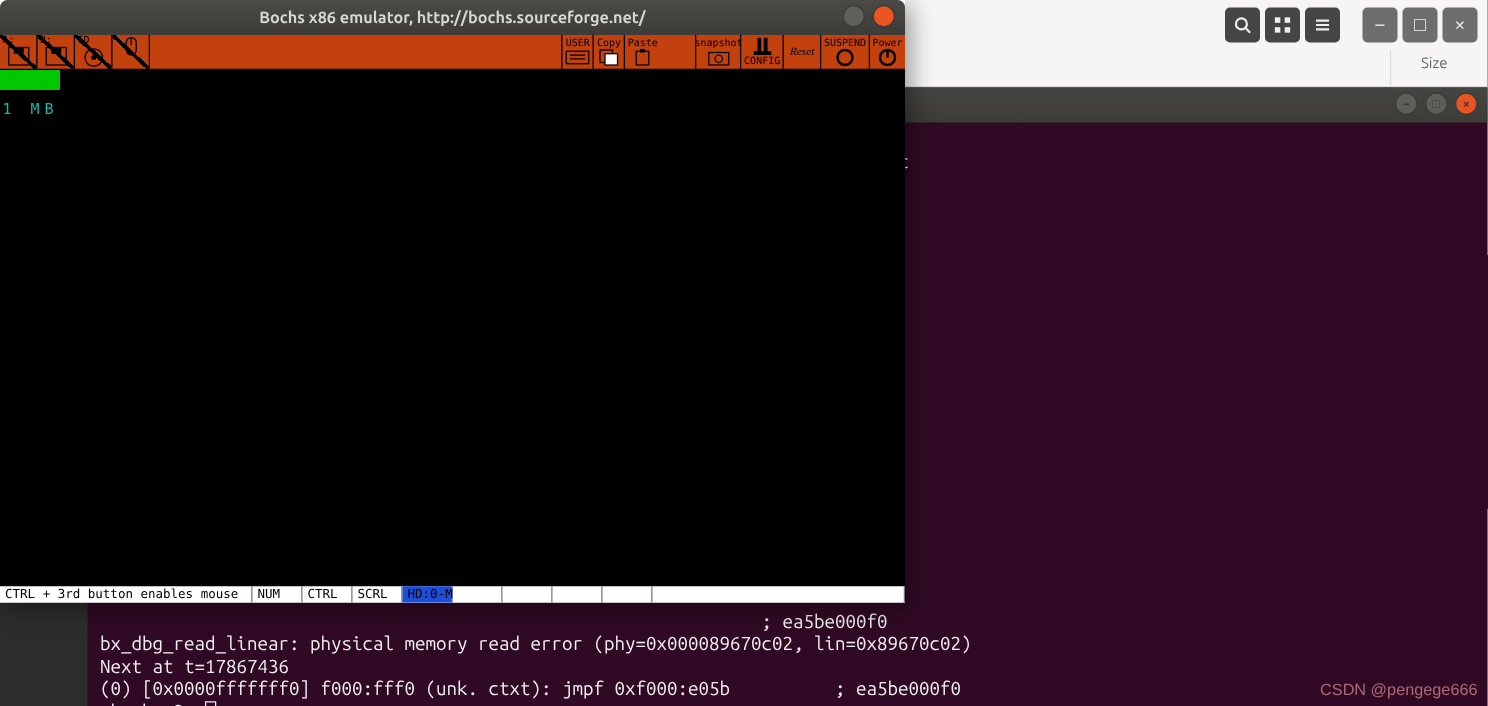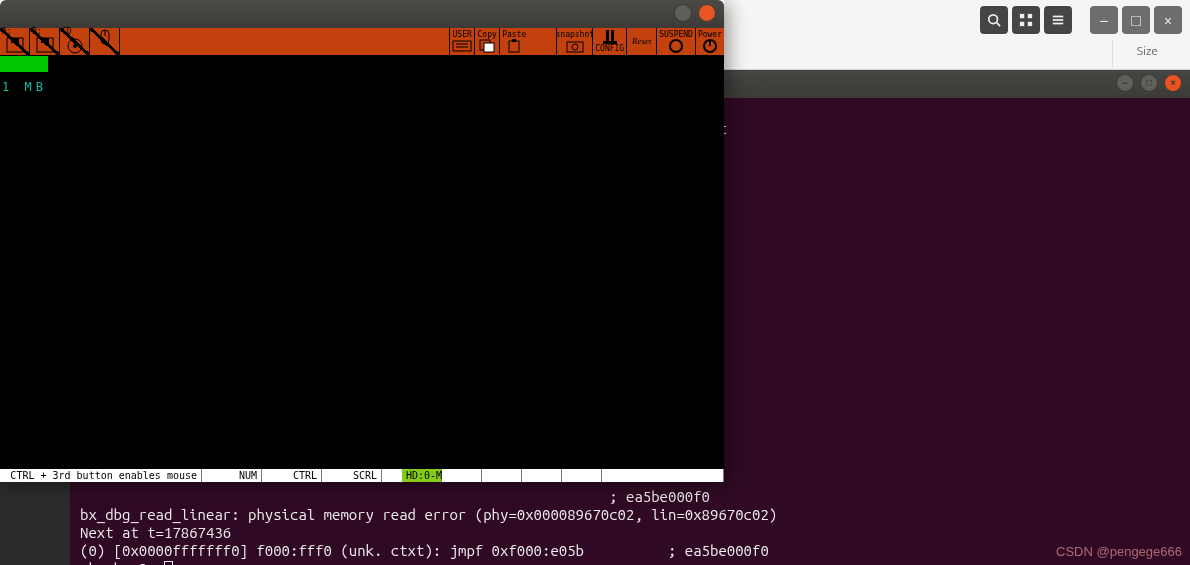--- a/index.html
+++ b/index.html
@@ -203,25 +203,24 @@
     border-top: 1px solid #000;
     display: flex;
     font-family: monospace;
     font-size: 10px;
     line-height: 13px;
   }
   .status-seg {
     border-right: 1px solid #777;
     padding: 0 4px;
     white-space: nowrap;
-    text-align: right;
   }
   .status-seg.s0 { width: 202px; }
-  .status-seg.s1 { width: 40px; margin-left: 20px; }
-  .status-seg.hd { background: #84cc16; }
+  .status-seg.s1 { width: 40px; }
+  .status-seg.hd { background: #1d4ed8; }
   .status-seg.fill { flex: 1; }
   .status-seg.pad { width: 40px; }
 </style>
 </head>
 <body>
 
 <div class="filemanager-header">
   <div class="fm-toolbar">
     <div class="fm-btn">
       <svg viewBox="0 0 16 16" width="14" height="14" fill="none" stroke="#eee" stroke-width="2">
@@ -274,20 +273,21 @@
 <span>Next at t=17867436</span>
 <span>(0) [0x0000fffffff0] f000:fff0 (unk. ctxt): jmpf 0xf000:e05b          ; ea5be000f0</span>
 <span>&lt;bochs:2&gt; </span><span class="cursor"></span>
   </div>
 </div>
 
 <div class="watermark">CSDN @pengege666</div>
 
 <div class="bochs-window">
   <div class="bochs-titlebar">
+    <span>Bochs x86 emulator, http://bochs.sourceforge.net/</span>
     <div class="bochs-controls">
       <div class="bc-btn"></div>
       <div class="bc-btn bc-close"></div>
     </div>
   </div>
 
   <div class="bochs-toolbar">
     <div class="disk-group">
       <div class="disk-btn disk-x">
         <span class="lbl">A:</span>

